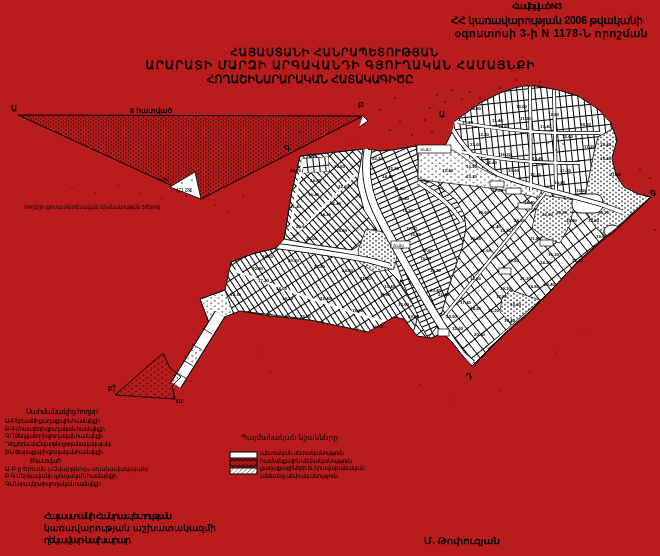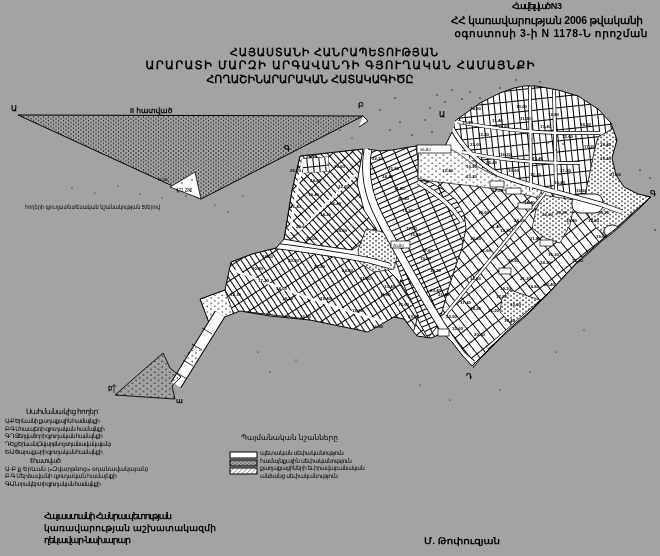--- a/index.html
+++ b/index.html
@@ -1,16 +1,16 @@
 <!DOCTYPE html>
 <html><head><meta charset="utf-8">
 <style>
 html,body{margin:0;padding:0;background:#fff;}
 *{font-family:"Liberation Sans",sans-serif;}
-#page{position:relative;width:660px;height:556px;background:#a3a3a3;overflow:hidden;}
+#page{position:relative;width:660px;height:556px;background:#b91c1c;overflow:hidden;}
 svg{position:absolute;left:0;top:0;}
 </style></head>
 <body>
 <div id="page">
 <svg width="660" height="556" viewBox="0 0 660 556">
 <defs>
 <pattern id="dots" width="6" height="4.4" patternUnits="userSpaceOnUse">
   <circle cx="1" cy="1" r="0.75" fill="#000"></circle>
   <circle cx="4" cy="3.2" r="0.75" fill="#000"></circle>
 </pattern>

